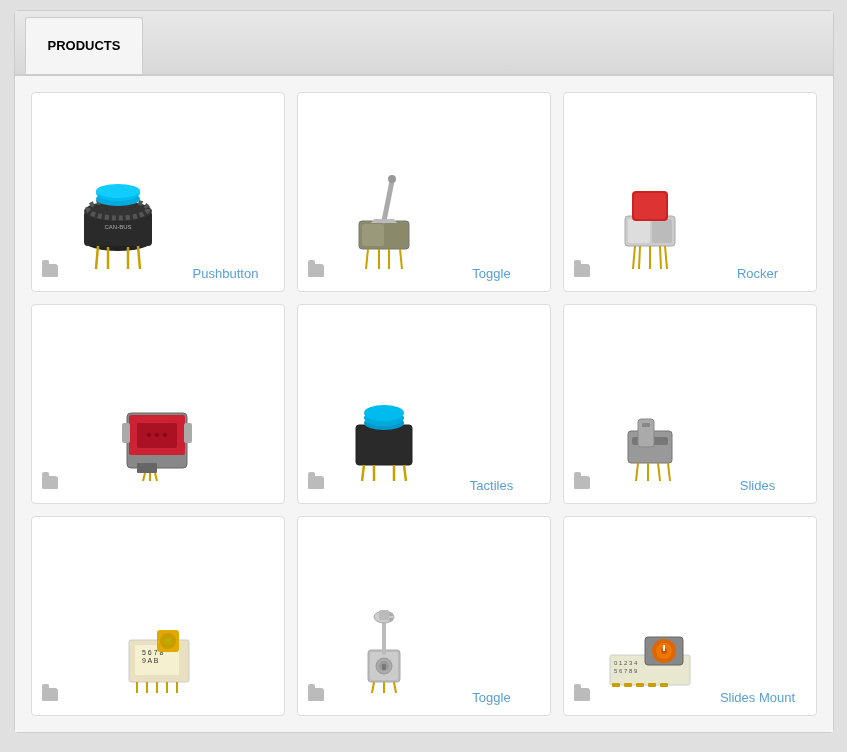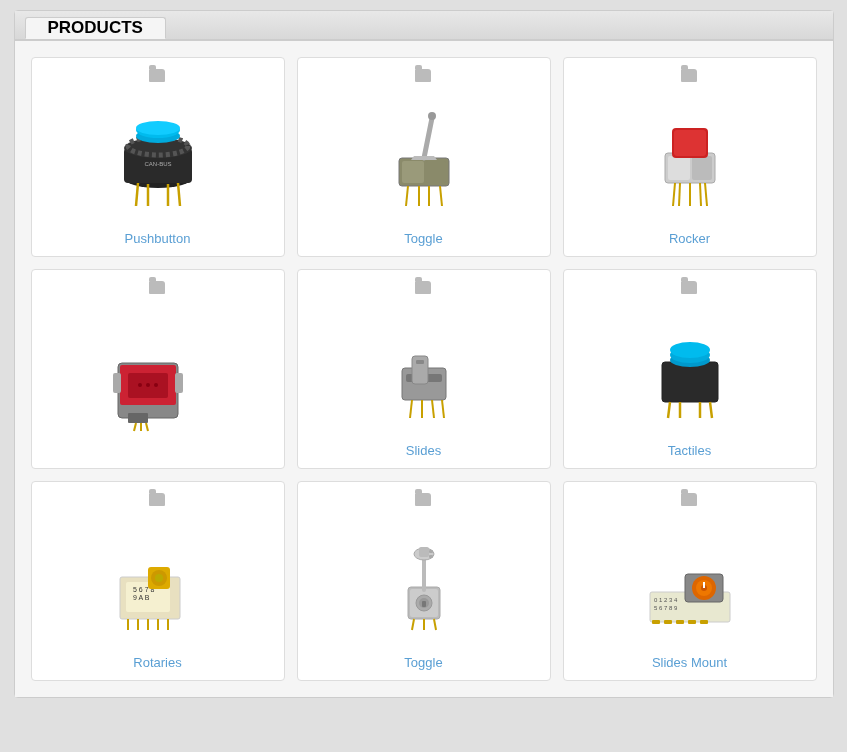--- a/index.html
+++ b/index.html
@@ -20,22 +20,22 @@
     }
     .tabs {
       display: flex;
       border-bottom: 2px solid #ccc;
       background: linear-gradient(to bottom, #e8e8e8, #d8d8d8);
       padding-top: 6px;
       padding-left: 10px;
       gap: 4px;
     }
     .tab {
-      padding: 0 22px;
-      font-size: 17px;
+      padding: 20px 22px;
+      font-size: 13px;
       font-weight: bold;
       border: 1px solid #ccc;
       border-bottom: none;
       cursor: pointer;
       background: #e8e8e8;
       color: #333;
       border-radius: 3px 3px 0 0;
     }
     .tab.active {
       background: #f5f5f5;
@@ -50,22 +50,22 @@
       display: grid;
       grid-template-columns: repeat(3, 1fr);
       gap: 12px;
     }
     .card {
       background: #fff;
       border: 1px solid #ddd;
       border-radius: 4px;
       padding: 10px;
       display: flex;
-      flex-direction: column;
-      align-items: center;
+      flex-direction: row;
+      align-items: flex-end;
       min-height: 200px;
       cursor: pointer;
     }
     .card-icon-row {
       width: 18px;
       height: 14px;
       margin-bottom: 4px;
     }
     .folder-icon {
       display: inline-block;
@@ -222,56 +222,56 @@
         </div>
       </div>
 
       <div class="card">
         <div class="card-icon-row">
           <span class="folder-icon"></span>
         </div>
         <div class="card-image">
           <svg class="product-svg" viewBox="0 0 120 130" xmlns="http://www.w3.org/2000/svg">
 
+            <rect x="32" y="62" width="56" height="40" rx="3" fill="#2a2a2a" stroke="#222" stroke-width="1"></rect>
+
+            <ellipse cx="60" cy="60" rx="20" ry="7" fill="#0099cc"></ellipse>
+            <ellipse cx="60" cy="55" rx="20" ry="8" fill="#00aadd"></ellipse>
+            <ellipse cx="60" cy="50" rx="20" ry="8" fill="#00bbee"></ellipse>
+
+            <line x1="40" y1="102" x2="38" y2="118" stroke="#c8a000" stroke-width="2.5"></line>
+            <line x1="50" y1="102" x2="50" y2="118" stroke="#c8a000" stroke-width="2.5"></line>
+            <line x1="70" y1="102" x2="70" y2="118" stroke="#c8a000" stroke-width="2.5"></line>
+            <line x1="80" y1="102" x2="82" y2="118" stroke="#c8a000" stroke-width="2.5"></line>
+          </svg>
+        </div>
+        <div class="card-label">Tactiles</div>
+      </div>
+
+      <div class="card">
+        <div class="card-icon-row">
+          <span class="folder-icon"></span>
+        </div>
+        <div class="card-image">
+          <svg class="product-svg" viewBox="0 0 120 130" xmlns="http://www.w3.org/2000/svg">
+
             <rect x="38" y="68" width="44" height="32" rx="3" fill="#999" stroke="#777" stroke-width="1"></rect>
 
             <rect x="42" y="74" width="36" height="8" rx="2" fill="#777"></rect>
 
             <rect x="48" y="56" width="16" height="28" rx="3" fill="#aaa" stroke="#888" stroke-width="1"></rect>
             <rect x="52" y="60" width="8" height="4" rx="1" fill="#888"></rect>
 
             <line x1="48" y1="100" x2="46" y2="118" stroke="#c8a000" stroke-width="2"></line>
             <line x1="58" y1="100" x2="58" y2="118" stroke="#c8a000" stroke-width="2"></line>
             <line x1="68" y1="100" x2="70" y2="118" stroke="#c8a000" stroke-width="2"></line>
             <line x1="78" y1="100" x2="80" y2="118" stroke="#c8a000" stroke-width="2"></line>
           </svg>
         </div>
         <div class="card-label">Slides</div>
-      </div>
-
-      <div class="card">
-        <div class="card-icon-row">
-          <span class="folder-icon"></span>
-        </div>
-        <div class="card-image">
-          <svg class="product-svg" viewBox="0 0 120 130" xmlns="http://www.w3.org/2000/svg">
-
-            <rect x="32" y="62" width="56" height="40" rx="3" fill="#2a2a2a" stroke="#222" stroke-width="1"></rect>
-
-            <ellipse cx="60" cy="60" rx="20" ry="7" fill="#0099cc"></ellipse>
-            <ellipse cx="60" cy="55" rx="20" ry="8" fill="#00aadd"></ellipse>
-            <ellipse cx="60" cy="50" rx="20" ry="8" fill="#00bbee"></ellipse>
-
-            <line x1="40" y1="102" x2="38" y2="118" stroke="#c8a000" stroke-width="2.5"></line>
-            <line x1="50" y1="102" x2="50" y2="118" stroke="#c8a000" stroke-width="2.5"></line>
-            <line x1="70" y1="102" x2="70" y2="118" stroke="#c8a000" stroke-width="2.5"></line>
-            <line x1="80" y1="102" x2="82" y2="118" stroke="#c8a000" stroke-width="2.5"></line>
-          </svg>
-        </div>
-        <div class="card-label">Tactiles</div>
       </div>
 
       <div class="card">
         <div class="card-icon-row">
           <span class="folder-icon"></span>
         </div>
         <div class="card-image">
           <svg class="product-svg" viewBox="0 0 120 130" xmlns="http://www.w3.org/2000/svg">
 
             <rect x="22" y="65" width="60" height="42" rx="2" fill="#e8e0c0" stroke="#ccc" stroke-width="1"></rect>
@@ -285,21 +285,20 @@
             <circle cx="61" cy="66" r="8" fill="#cc9900"></circle>
             <circle cx="61" cy="66" r="4" fill="#bbaa00"></circle>
 
             <line x1="30" y1="107" x2="30" y2="118" stroke="#c8a000" stroke-width="2"></line>
             <line x1="40" y1="107" x2="40" y2="118" stroke="#c8a000" stroke-width="2"></line>
             <line x1="50" y1="107" x2="50" y2="118" stroke="#c8a000" stroke-width="2"></line>
             <line x1="60" y1="107" x2="60" y2="118" stroke="#c8a000" stroke-width="2"></line>
             <line x1="70" y1="107" x2="70" y2="118" stroke="#c8a000" stroke-width="2"></line>
           </svg>
         </div>
-        <div class="card-label">Rotaries</div>
       </div>
 
       <div class="card">
         <div class="card-icon-row">
           <span class="folder-icon"></span>
         </div>
         <div class="card-image">
           <svg class="product-svg" viewBox="0 0 120 130" xmlns="http://www.w3.org/2000/svg">
 
             <rect x="44" y="75" width="32" height="32" rx="3" fill="#bbb" stroke="#aaa" stroke-width="1"></rect>

